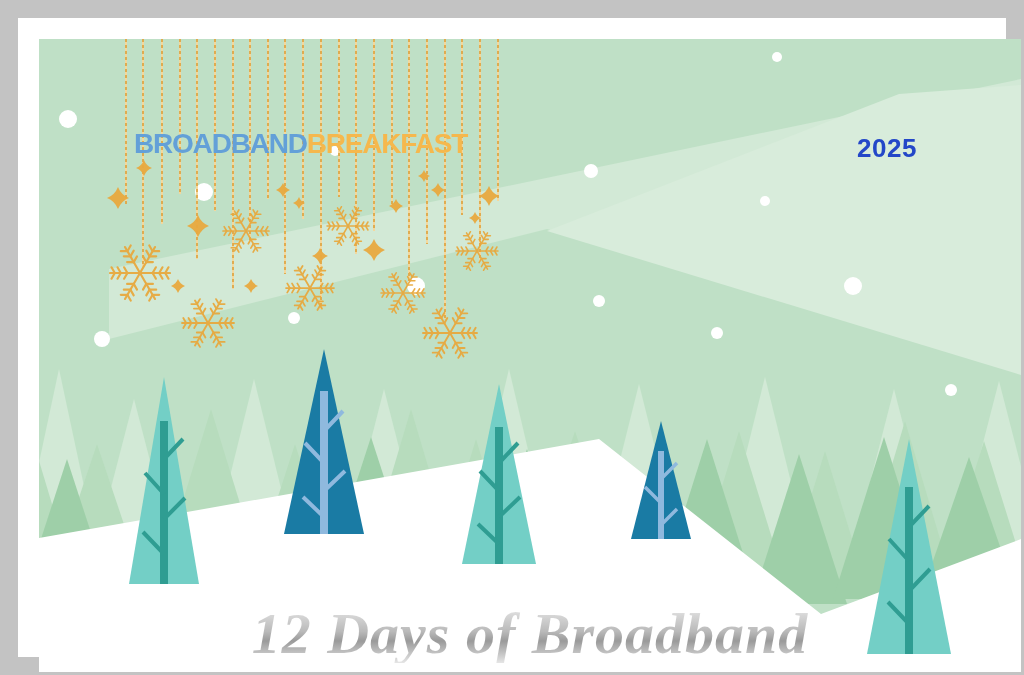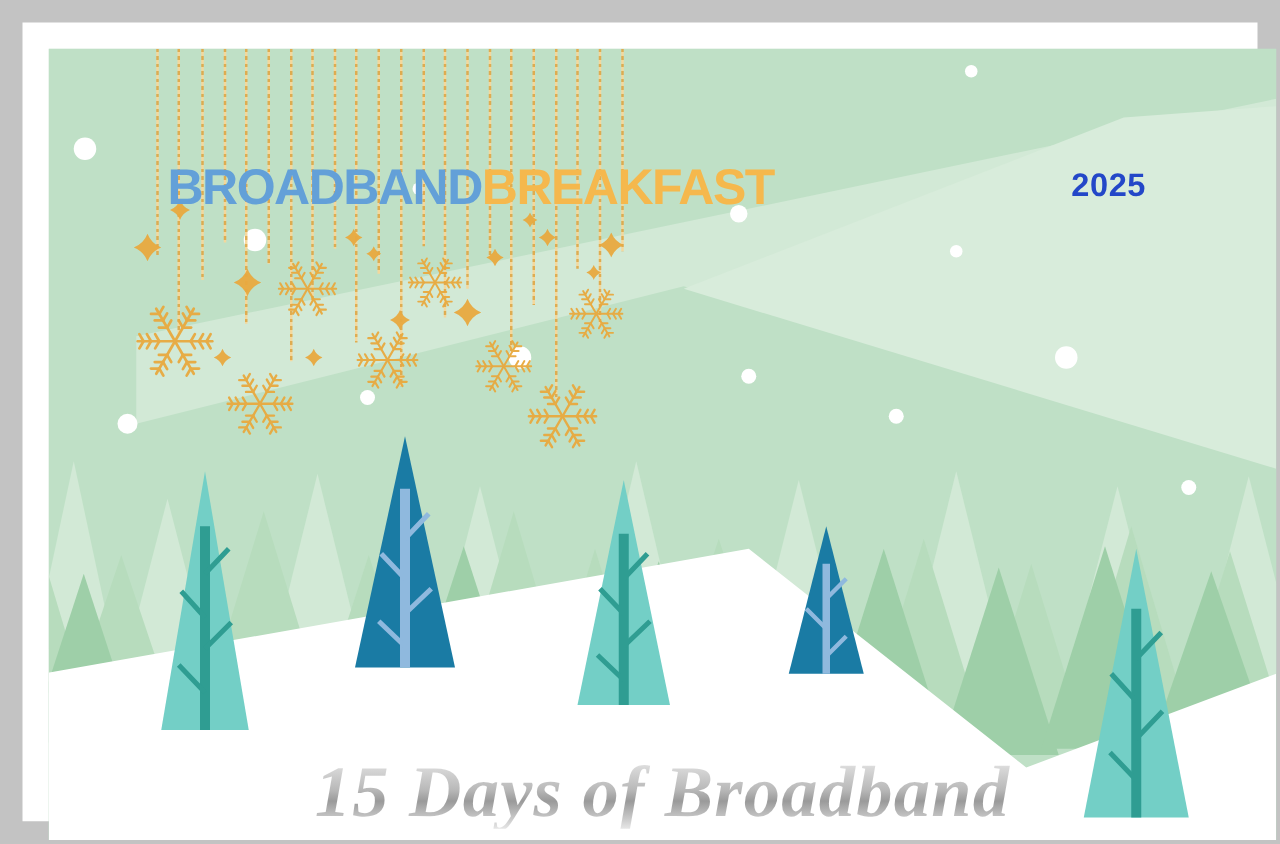--- a/index.html
+++ b/index.html
@@ -17,21 +17,21 @@
 
   
   .dot{position:absolute;border-radius:50%;background:#ffffff;}
 
   
   .string{position:absolute;width:2px;background:repeating-linear-gradient(to bottom,#e0a94a 0 3px,#f6d79a 3px 6px);opacity:.95;}
   .orn{position:absolute;transform-origin:50% 50%;}
   .orn svg{display:block;}
 
   
-  #logo{position:absolute;left:95px;top:91px;font-size:40px;font-weight:bold;letter-spacing:-1.2px;
+  #logo{position:absolute;left:95px;top:91px;font-size:28px;font-weight:bold;letter-spacing:-1.2px;
         line-height:1;white-space:nowrap;font-family:"Liberation Sans",sans-serif;}
   #logo .bb{color:#63a0d8;}
   #logo .bf{color:#f5b84d;}
 
   #year{position:absolute;left:818px;top:96px;font-size:26px;font-weight:bold;color:#2347c8;
         letter-spacing:.5px;line-height:1;font-family:"Liberation Sans",sans-serif;}
 
   
   #title{position:absolute;left:0;top:566px;width:982px;text-align:center;
          font-family:"Liberation Serif",serif;font-style:italic;font-weight:bold;
@@ -631,17 +631,17 @@
             <svg width="12" height="12" viewBox="0 0 12 12">
       <path d="M6 0 Q7.68 4.32 12 6 Q7.68 7.68 6 12 Q4.32 7.68 0 6 Q4.32 4.32 6 0 Z" fill="#e8a93f" opacity="0.95"></path>
             </svg>
           </div>
         </div>
 
       <div id="logo"><span class="bb">BROADBAND</span><span class="bf">BREAKFAST</span></div>
 
       <div id="year">2025</div>
 
-      <div id="title">15 Days of Broadband</div>
+      <div id="title">12 Days of Broadband</div>
 
     </div>
   </div>
 </div>
 
 </body></html>

